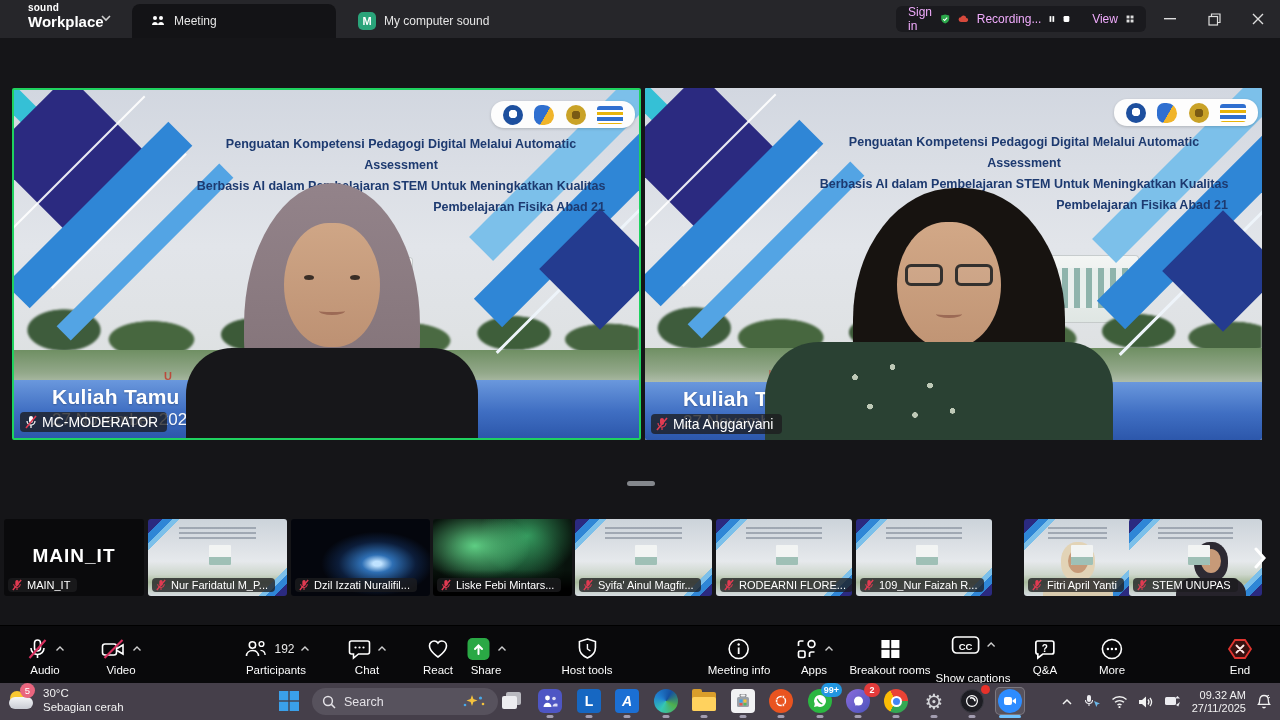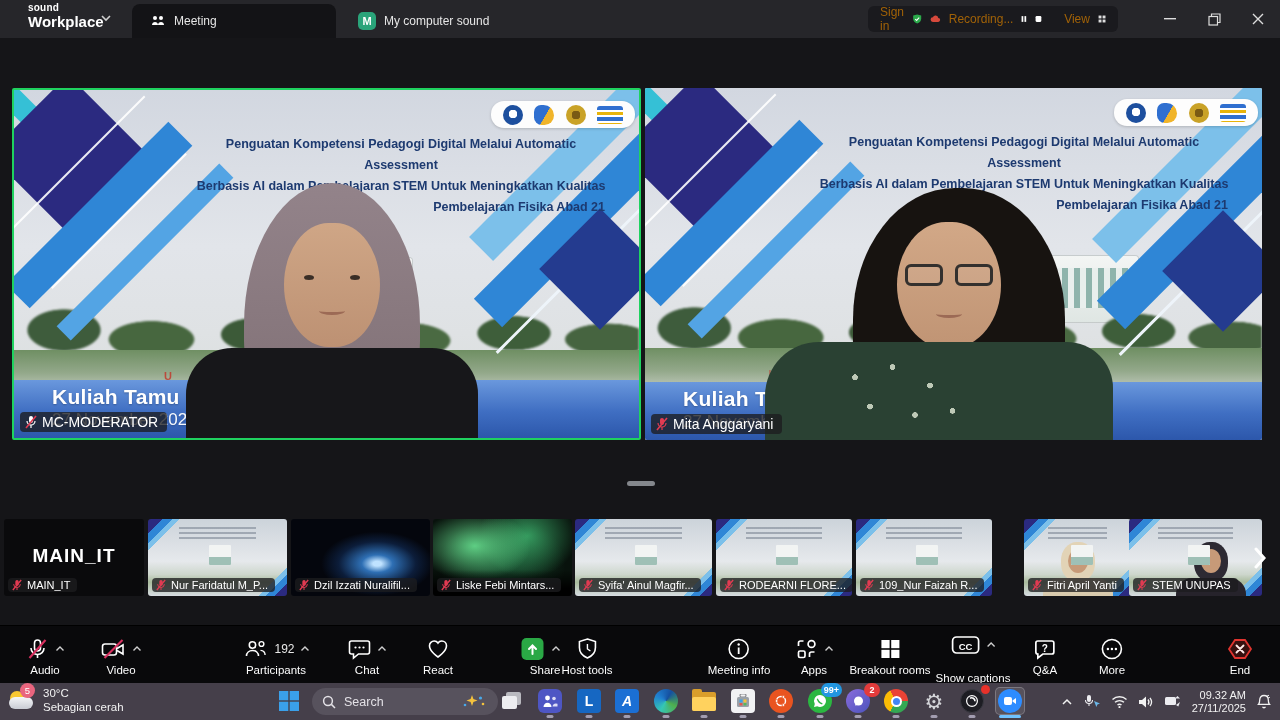--- a/index.html
+++ b/index.html
@@ -10,21 +10,21 @@
   
   .titlebar { position:absolute; top:0; left:0; width:1280px; height:38px; background:#26262a; }
   .brand { position:absolute; left:28px; top:3px; color:#fff; line-height:1; }
   .brand .b-top { display:block; font-size:10px; font-weight:bold; letter-spacing:.2px; }
   .brand .b-bottom { display:block; font-size:15px; font-weight:bold; margin-top:1px; }
   .ws-chev { position:absolute; left:100px; top:14px; }
   .tab { position:absolute; display:flex; align-items:center; gap:8px; color:#e6e6e6; font-size:12px; }
   .tab.active { left:132px; top:4px; width:204px; height:34px; background:#131316; border-radius:8px 8px 0 0; padding-left:18px; }
   .tab.plain { left:348px; top:8px; height:26px; padding:0 10px; }
   .m-badge { display:inline-flex; align-items:center; justify-content:center; width:18px; height:18px; border-radius:5px; background:#2aa47a; color:#fff; font-size:11px; font-weight:bold; }
-  .right-cluster { position:absolute; left:868px; top:6px; width:250px; height:26px; background:#1a1a1e; border-radius:6px; display:flex; align-items:center; gap:8px; padding:0 12px; color:#a16207; font-size:12px; }
+  .right-cluster { position:absolute; left:896px; top:6px; width:250px; height:26px; background:#1a1a1e; border-radius:6px; display:flex; align-items:center; gap:8px; padding:0 12px; color:#f0abfc; font-size:12px; }
   .win-controls { position:absolute; right:0; top:0; height:38px; display:flex; }
   .win-btn { width:44px; height:38px; display:flex; align-items:center; justify-content:center; color:#ddd; }
 
   
   .stage { position:absolute; top:38px; left:0; width:1280px; height:587px; background:#151518; }
   .tile { position:absolute; top:50px; height:352px; overflow:hidden; background:#cfd5dd; border-radius:2px; }
   .tile.left  { left:12px;  width:629px; border:2px solid #1fd25f; }
   .tile.right { left:645px; width:617px; }
   .sky { position:absolute; inset:0; background:linear-gradient(180deg,#d2d7e0 0%,#e2e5ea 45%,#dfe2e4 70%,#d6dcd8 100%); }
 
@@ -553,21 +553,21 @@
 
     <div class="tb-item" style="left:438px;">
       <div class="tb-row">
         <svg width="24" height="24" viewBox="0 0 24 24">
             <path d="M12 20S3.5 14.5 3.5 8.8C3.5 5.9 5.8 4 8.2 4c1.6 0 3 .8 3.8 2 .8-1.2 2.2-2 3.8-2 2.4 0 4.7 1.9 4.7 4.8C20.5 14.5 12 20 12 20z" fill="none" stroke="#fff" stroke-width="1.6"></path>
           </svg>
       </div>
       <span class="tb-label">React</span>
     </div>
 
-    <div class="tb-item" style="left:540px;align-items:flex-end;">
+    <div class="tb-item" style="left:486px;">
       <div class="tb-row">
         <svg width="26" height="26" viewBox="0 0 26 26">
             <rect x="2" y="2" width="22" height="22" rx="5" fill="#2aa845"></rect>
             <path d="M13 18v-8M9.5 13l3.5-3.5L16.5 13" fill="none" stroke="#fff" stroke-width="2" stroke-linecap="round"></path>
           </svg>
         <svg class="caret" width="9" height="6" viewBox="0 0 9 6">
             <polyline points="1,4.5 4.5,1 8,4.5" fill="none" stroke="#cfcfcf" stroke-width="1.4"></polyline>
           </svg>
       </div>
       <span class="tb-label">Share</span>

